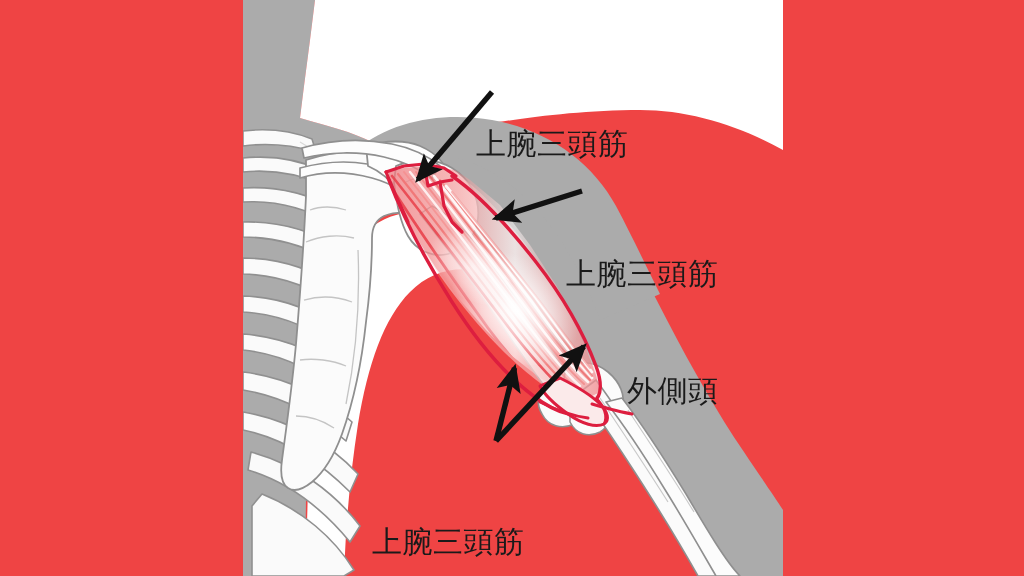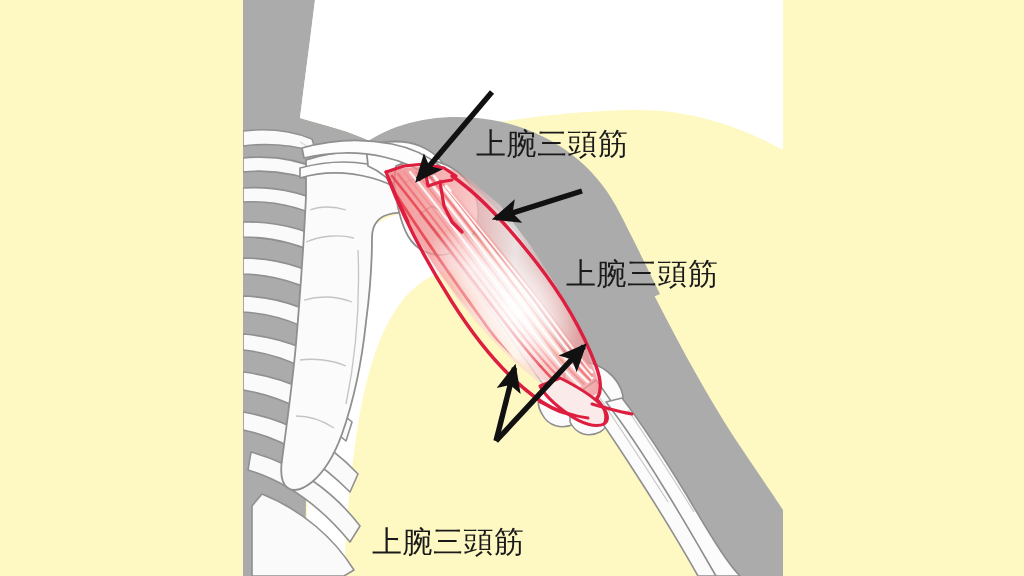--- a/index.html
+++ b/index.html
@@ -1,18 +1,18 @@
 <!DOCTYPE html>
 <html><head>
 <meta charset="utf-8">
 <style>
   html,body{margin:0;padding:0;background:#ffffff;}
   body{width:1024px;height:576px;overflow:hidden;
        font-family:"DejaVu Sans","Liberation Sans",sans-serif;}
-  #stage{position:relative;width:1024px;height:576px;background:#fef9c3;}
+  #stage{position:relative;width:1024px;height:576px;background:#ef4444;}
   #art{position:absolute;left:0;top:0;width:1024px;height:576px;}
   .label{position:absolute;color:#1a1a1a;font-size:30px;line-height:1.30;
          letter-spacing:0.5px;white-space:pre;text-align:right;font-weight:400;}
   #lbl-long{left:476px;top:46px;}
   #lbl-lat{left:566px;top:176px;}
   #lbl-med{left:372px;top:444px;text-align:center;}
 </style>
 </head>
 <body>
 
@@ -296,20 +296,21 @@
 
     </g>
   </svg>
 
   <div class="label" id="lbl-long">
     <div>上腕三頭筋</div>
   </div>
 
   <div class="label" id="lbl-lat">
     <div>上腕三頭筋</div>
+    <div>外側頭</div>
   </div>
 
   <div class="label" id="lbl-med">
     <div>上腕三頭筋</div>
     
   </div>
 
 </div>
 
 </body></html>

